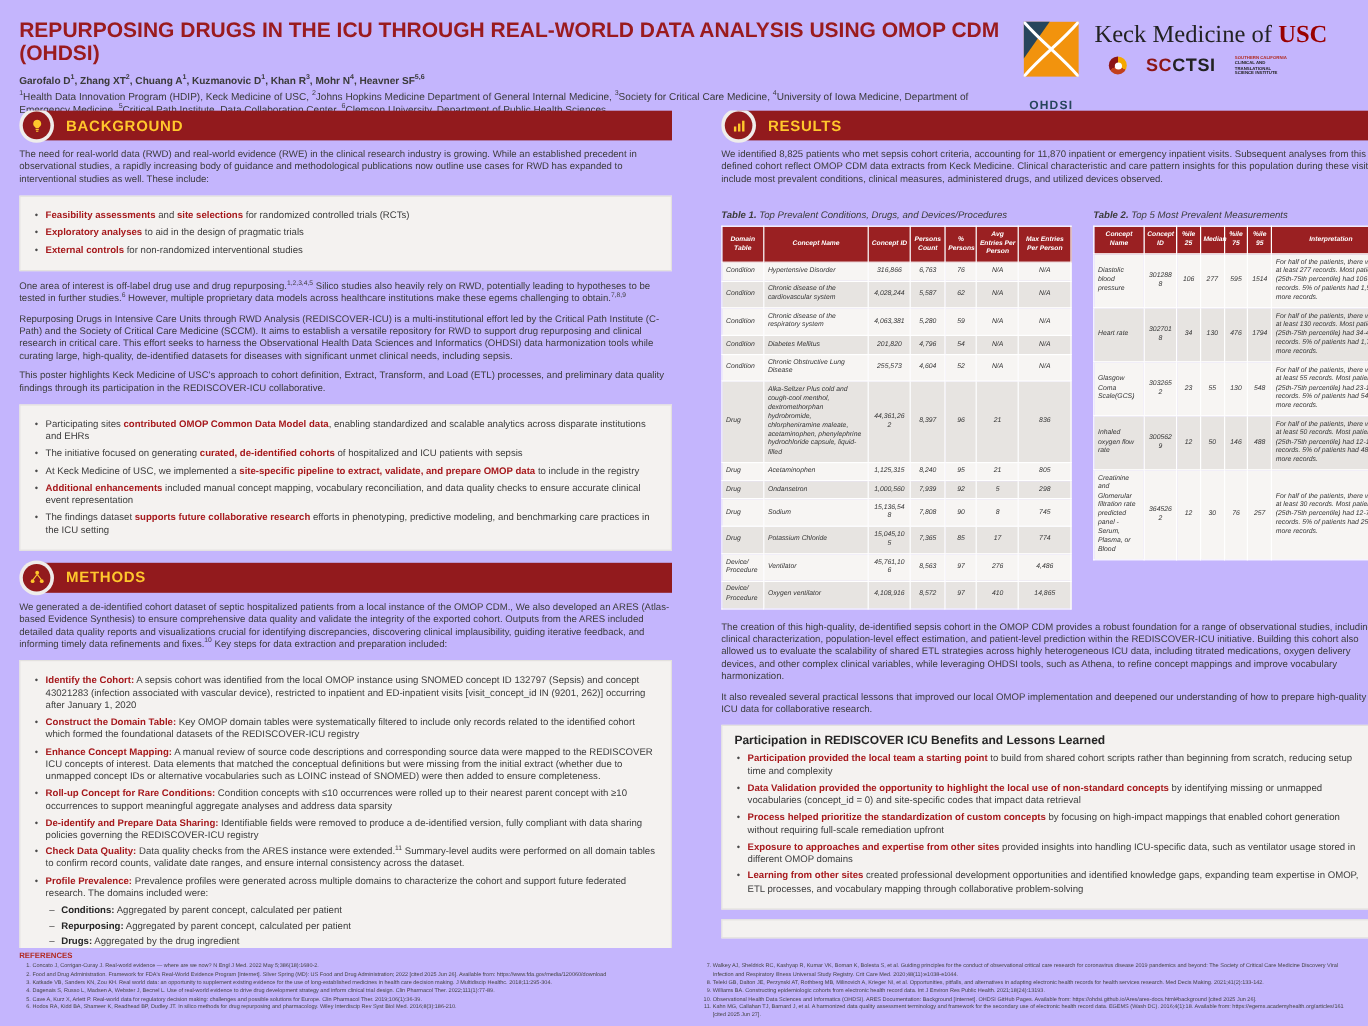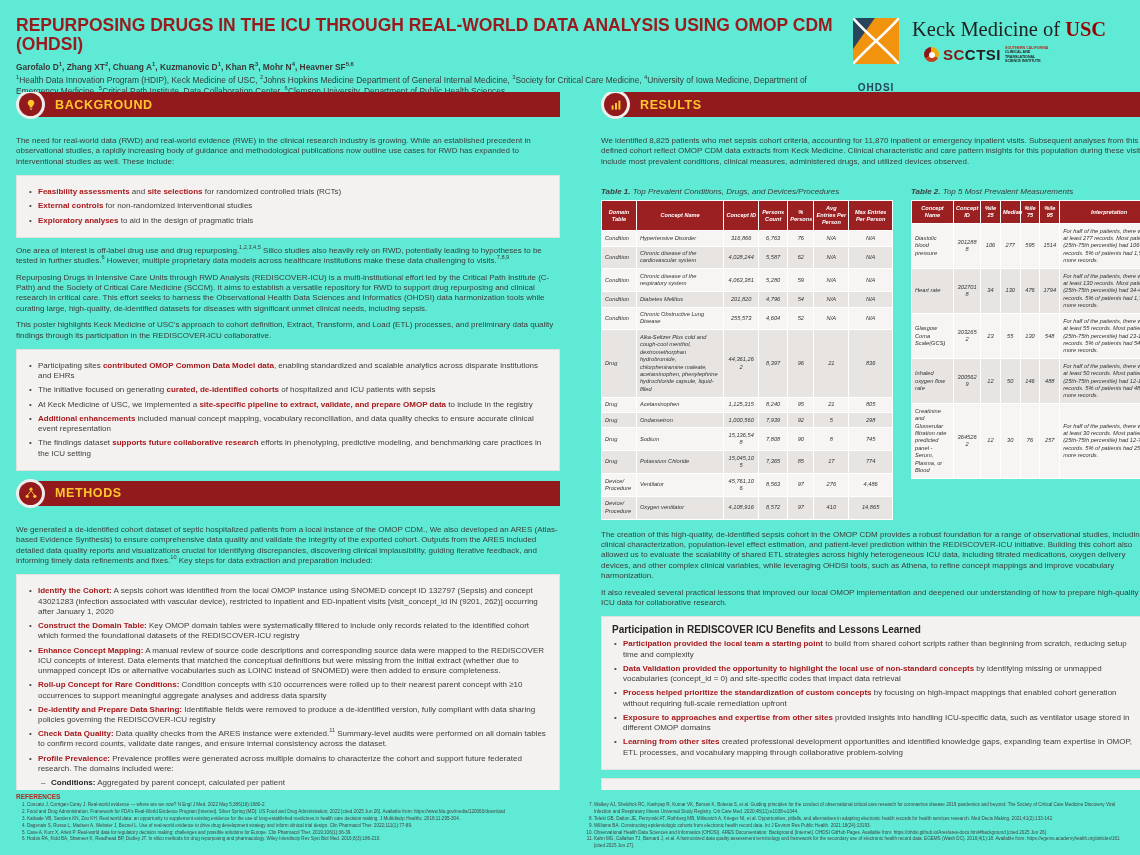--- a/index.html
+++ b/index.html
@@ -1,50 +1,50 @@
 <!DOCTYPE html>
 <html><head>
 <meta charset="utf-8">
 <style>
   * { margin:0; padding:0; box-sizing:border-box; }
   html,body { background:#e8e8e8; }
   body { font-family:"Liberation Sans", sans-serif; }
-  .poster { position:relative; width:1140px; height:855px; background:#5eead4; overflow:hidden; margin:0 auto; }
+  .poster { position:relative; width:1140px; height:855px; background:#c4b5fd; overflow:hidden; margin:0 auto; }
 
   
   header { position:absolute; left:16px; top:10px; right:10px; height:80px; display:flex; }
   .head-left { flex:1; padding-right:10px; }
   h1.title { font-size:17.5px; font-weight:bold; color:#9A1B1E; letter-spacing:0; line-height:1.1; margin-top:6px; }
   .authors { font-size:8.4px; color:#3a3a3a; margin-top:7px; font-weight:bold; }
   .affil { font-size:8.4px; color:#3a3a3a; margin-top:3px; line-height:1.35; max-width:830px; }
   sup { font-size:70%; vertical-align:super; line-height:0; }
 
   .head-logos { width:280px; display:flex; align-items:flex-start; gap:10px; padding-top:8px; }
   .ohdsi-block { width:52px; text-align:center; }
   .ohdsi-text { font-size:10px; font-weight:bold; color:#27455C; letter-spacing:1px; margin-top:14px; }
   .logo-right { flex:1; }
   .keck { font-family:"Liberation Serif", serif; font-size:20.5px; color:#222; white-space:nowrap; }
   .keck .usc { color:#990000; font-weight:bold; }
-  .scctsi-row { display:flex; align-items:center; gap:4px; margin-top:5px; margin-left:12px; }
+  .scctsi-row { display:flex; align-items:center; gap:16px; margin-top:5px; margin-left:12px; }
   .swirl { position:relative; width:15px; height:15px; border-radius:50%;
            background:conic-gradient(#F5A800 0 120deg, #C2401C 120deg 240deg, #8C1515 240deg 360deg); flex:0 0 15px; }
   .swirl::after { content:""; position:absolute; left:4.5px; top:4.5px; width:6px; height:6px; background:#fff; border-radius:50%; }
   .scctsi-word { font-size:15px; font-weight:bold; letter-spacing:0.5px; }
   .scctsi-word .p1 { color:#8C1515; } .scctsi-word .p2 { color:#222; }
   .scctsi-tiny { font-size:3.6px; font-weight:bold; line-height:1.25; color:#222; }
   .scctsi-tiny .l1 { color:#B12B22; }
 
   
   .col { position:absolute; top:92px; height:698px; overflow:hidden; }
   .col-left { left:16px; width:544px; }
   .col-right { left:601px; width:548px; }
 
   
   section { margin-bottom:10px; }
-  .sec-wrap { position:relative; padding-left:13px; margin-bottom:19px; }
+  .sec-wrap { position:relative; padding-left:13px; margin-bottom:7px; }
   .sec-bar { height:25px; background:#921A1D; display:flex; align-items:center; padding-left:26px; }
   .sec-title { color:#FFC72C; font-weight:bold; font-size:12.5px; letter-spacing:0.6px; }
   .sec-icon { position:absolute; left:0; top:-2px; width:29px; height:29px; border-radius:50%;
               background:#efedeb; display:flex; align-items:center; justify-content:center; }
   .sec-icon-inner { width:23px; height:23px; border-radius:50%; background:#921A1D;
               display:flex; align-items:center; justify-content:center; }
 
   
   .para { font-size:8px; line-height:1.3; color:#3c3c3c; margin:6px 0; }
   .rb { color:#A6191C; font-weight:bold; }
@@ -135,25 +135,25 @@
             <rect x="4.6" y="8.6" width="2.8" height="0.9" rx="0.3"></rect>
             <rect x="5" y="9.9" width="2" height="0.9" rx="0.3"></rect>
           </svg>
         </span>
           </span>
       </div>
       <p class="para"><span>The need for real-world data (RWD) and real-world evidence (RWE) in the clinical research industry is growing. While an established precedent in observational studies, a rapidly increasing body of guidance and methodological publications now outline use cases for RWD has expanded to interventional studies as well. These include:</span></p>
       <div class="graybox">
         <ul class="blist">
             <li><span class="rb">Feasibility assessments</span><span> and </span><span class="rb">site selections</span><span> for randomized controlled trials (RCTs)</span></li>
+            <li><span class="rb">Exploratory analyses</span><span> to aid in the design of pragmatic trials</span></li>
             <li><span class="rb">External controls</span><span> for non-randomized interventional studies</span></li>
-            <li><span class="rb">Exploratory analyses</span><span> to aid in the design of pragmatic trials</span></li>
           </ul>
       </div>
-      <p class="para"><span>One area of interest is off-label drug use and drug repurposing.</span><sup>1,2,3,4,5</sup><span> Silico studies also heavily rely on RWD, potentially leading to hypotheses to be tested in further studies.</span><sup>6</sup><span> However, multiple proprietary data models across healthcare institutions make these data challenging to visits.</span><sup>7,8,9</sup></p>
+      <p class="para"><span>One area of interest is off-label drug use and drug repurposing.</span><sup>1,2,3,4,5</sup><span> Silico studies also heavily rely on RWD, potentially leading to hypotheses to be tested in further studies.</span><sup>6</sup><span> However, multiple proprietary data models across healthcare institutions make these egems challenging to obtain.</span><sup>7,8,9</sup></p>
       <p class="para"><span>Repurposing Drugs in Intensive Care Units through RWD Analysis (REDISCOVER-ICU) is a multi-institutional effort led by the Critical Path Institute (C-Path) and the Society of Critical Care Medicine (SCCM). It aims to establish a versatile repository for RWD to support drug repurposing and clinical research in critical care. This effort seeks to harness the Observational Health Data Sciences and Informatics (OHDSI) data harmonization tools while curating large, high-quality, de-identified datasets for diseases with significant unmet clinical needs, including sepsis.</span></p>
       <p class="para"><span>This poster highlights Keck Medicine of USC's approach to cohort definition, Extract, Transform, and Load (ETL) processes, and preliminary data quality findings through its participation in the REDISCOVER-ICU collaborative.</span></p>
       <div class="graybox">
         <ul class="blist">
             <li><span>Participating sites </span><span class="rb">contributed OMOP Common Data Model data</span><span>, enabling standardized and scalable analytics across disparate institutions and EHRs</span></li>
             <li><span>The initiative focused on generating </span><span class="rb">curated, de-identified cohorts</span><span> of hospitalized and ICU patients with sepsis</span></li>
             <li><span>At Keck Medicine of USC, we implemented a </span><span class="rb">site-specific pipeline to extract, validate, and prepare OMOP data</span><span> to include in the registry</span></li>
             <li><span class="rb">Additional enhancements</span><span> included manual concept mapping, vocabulary reconciliation, and data quality checks to ensure accurate clinical event representation</span></li>
             <li><span>The findings dataset </span><span class="rb">supports future collaborative research</span><span> efforts in phenotyping, predictive modeling, and benchmarking care practices in the ICU setting</span></li>
           </ul>

